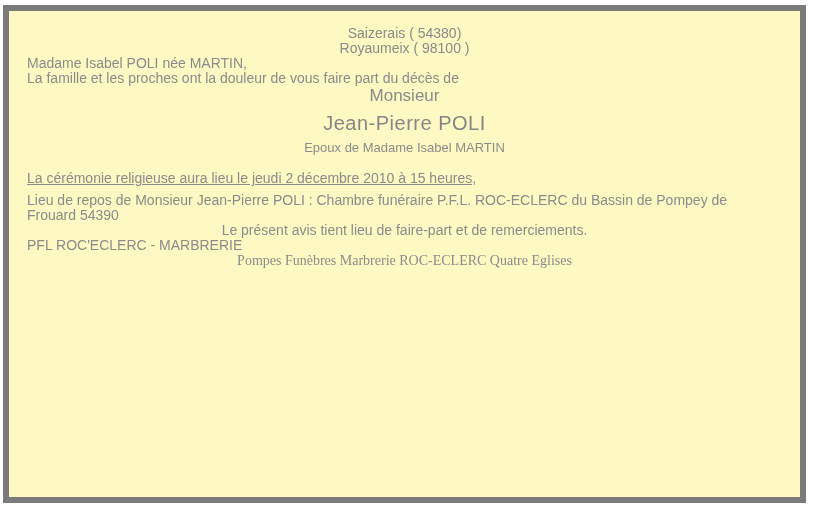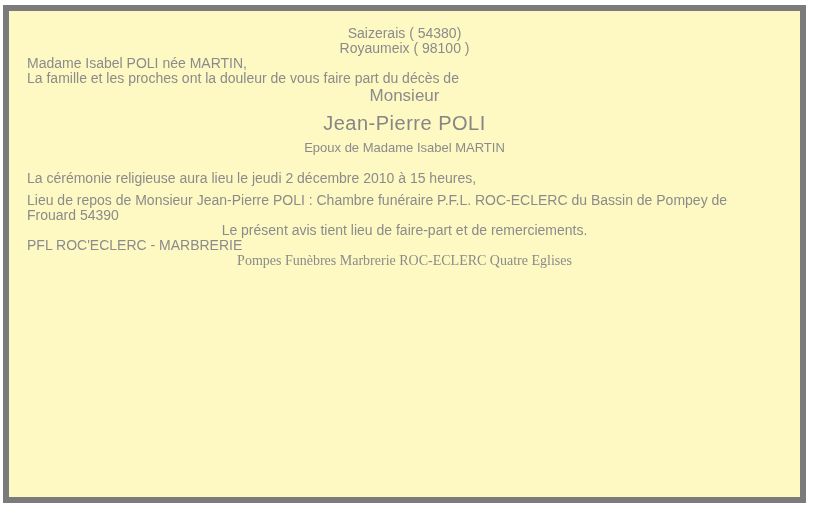--- a/index.html
+++ b/index.html
@@ -43,21 +43,21 @@
   }
   .deceased-name {
     margin-top: 32px;
     font-size: 20px;
     line-height: 34px;
     letter-spacing: 0.5px;
     color: #868686;
   }
   .relation { margin-top: 14px; font-size: 13px; }
   .death    { margin-top: 20px; }
-  .ceremony { margin-top: 16px; }
+  .ceremony { margin-top: 16px; text-decoration: underline; }
   .repose   { margin-top: 7px; }
   .closing  { margin-top: 17px; }
   .home     { margin-top: 15px; }
   .signature{ margin-top: 18px; font-family: Liberation Serif, serif; }
 </style>
 </head>
 <body>
 
 <div class="viewport">
   <div class="page">

